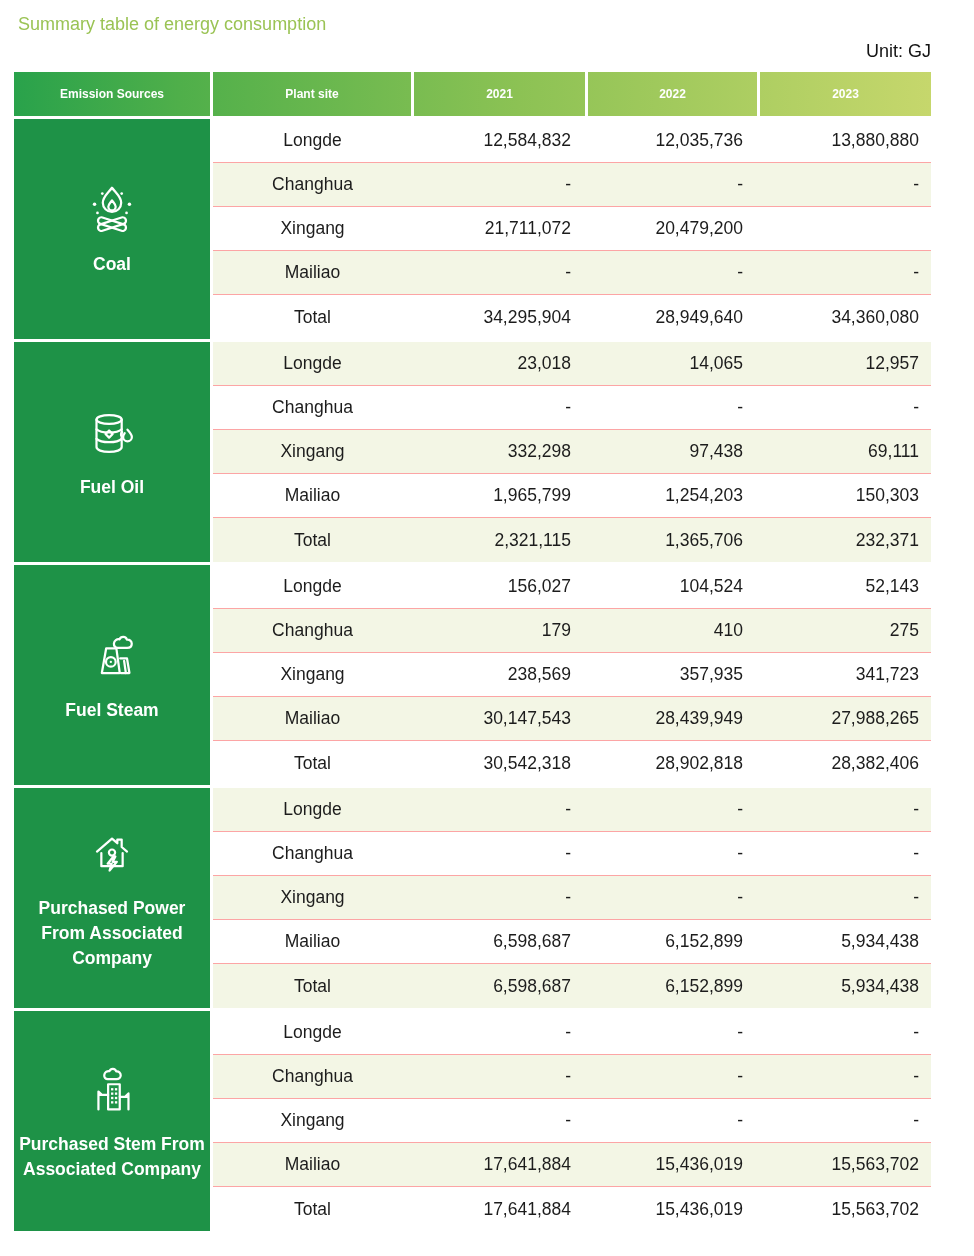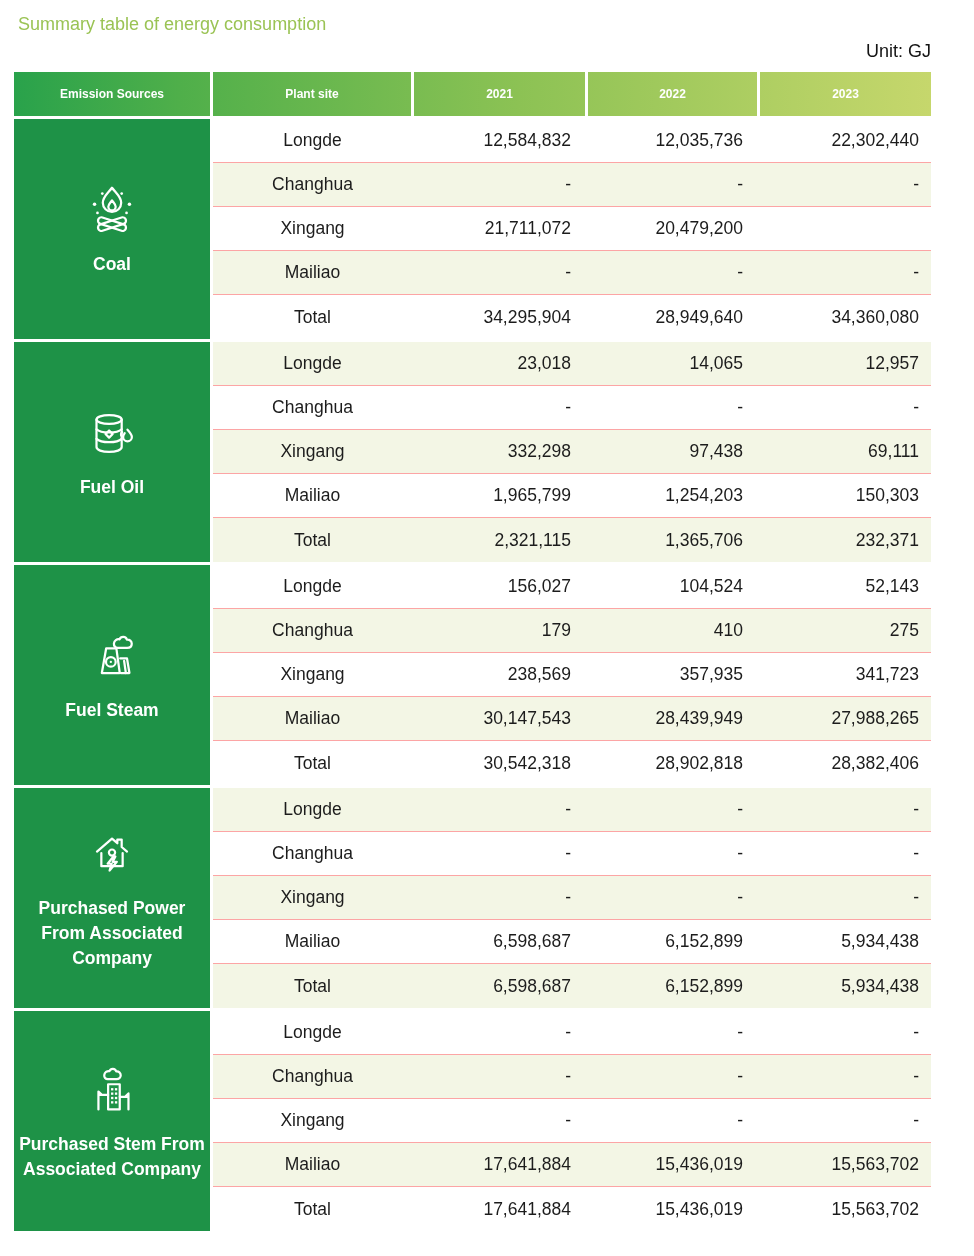--- a/index.html
+++ b/index.html
@@ -79,21 +79,21 @@
               </svg>
             </span>
       <span>Coal</span>
     </div>
     <div class="gapcol"></div>
     <div class="rows">
             <div class="row">
       <div class="cell site">Longde</div>
       <div class="cell num">12,584,832</div>
       <div class="cell num">12,035,736</div>
-      <div class="cell num">22,302,440</div>
+      <div class="cell num">13,880,880</div>
     </div>
             <div class="row shade">
       <div class="cell site">Changhua</div>
       <div class="cell num">-</div>
       <div class="cell num">-</div>
       <div class="cell num">-</div>
     </div>
             <div class="row">
       <div class="cell site">Xingang</div>
       <div class="cell num">21,711,072</div>

